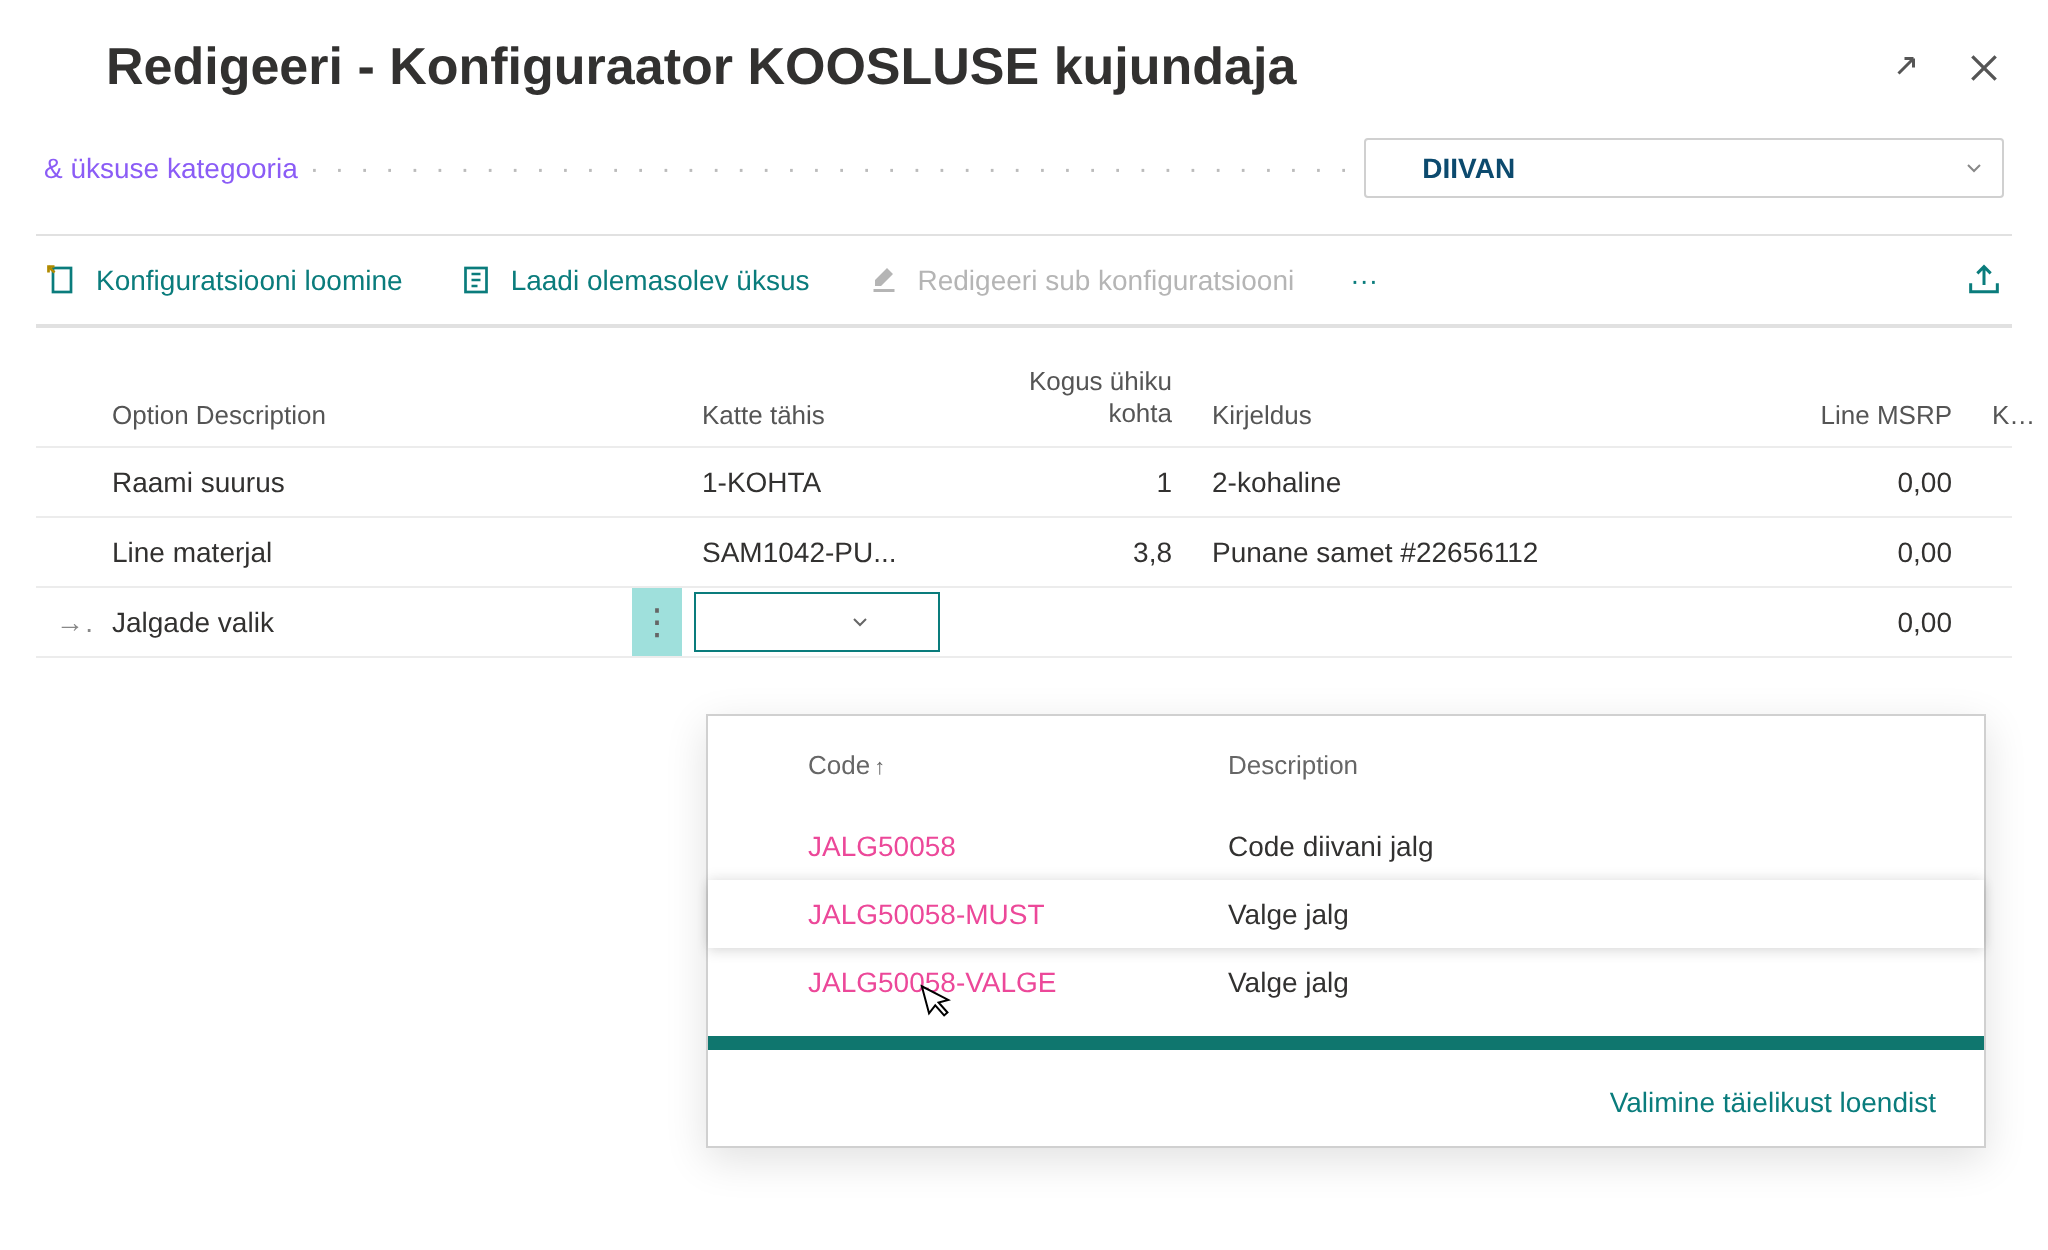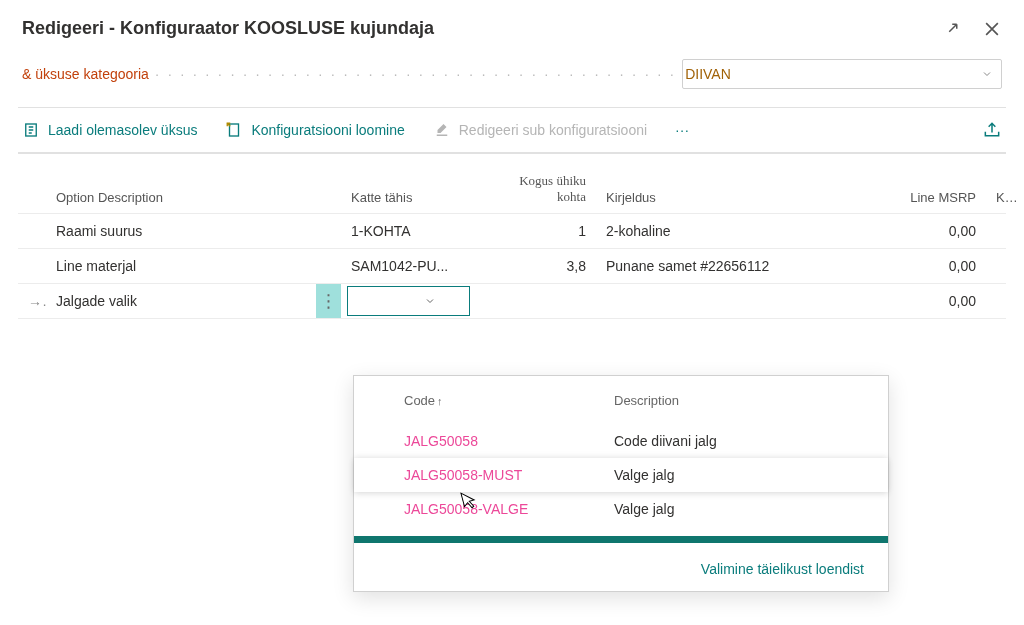--- a/index.html
+++ b/index.html
@@ -14,55 +14,56 @@
     overflow: hidden;
     position: relative;
   }
   .header {
     display: flex;
     align-items: center;
     justify-content: space-between;
     padding: 18px 22px 10px 22px;
   }
   .title {
-    font-size: 18px;
+    font-size: 26px;
     font-weight: 600;
     color: #323130;
+    margin-left: 31px;
   }
   .header-icons {
     display: flex;
     gap: 20px;
     color: #555;
   }
   .header-icons span { cursor: pointer; font-size: 20px; }
   .category-row {
     display: flex;
     align-items: center;
     padding: 10px 22px 18px 22px;
     gap: 0;
   }
   .cat-label {
-    color: #c2410c;
+    color: #8b5cf6;
     white-space: nowrap;
   }
   .dots-fill {
     flex: 0 0 auto;
     color: #bbb;
     letter-spacing: 2px;
     padding: 0 6px;
     overflow: hidden;
     white-space: nowrap;
   }
   .cat-select {
     flex: 1;
     border: 1px solid #d0d0d0;
     border-radius: 2px;
-    padding: 6px 28px 6px 2px;
-    color: #a16207;
-    font-weight: 400;
+    padding: 6px 28px 6px 28px;
+    color: #0c4a6e;
+    font-weight: 700;
     position: relative;
     background: #fff;
   }
   .cat-chevron {
     position: absolute;
     right: 8px; top: 50%;
     transform: translateY(-50%);
     color: #888;
   }
   .divider { border-top: 1px solid #e1e1e1; margin: 0 18px; }
@@ -103,21 +104,21 @@
     align-items: flex-end;
     padding-bottom: 8px;
   }
   .gh-cell, .gd-cell {
     padding: 0 10px;
     white-space: nowrap;
     overflow: hidden;
     text-overflow: ellipsis;
   }
   .gh-right, .gd-right { text-align: right; }
-  .gh-qty { line-height: 1.25; text-align: right; font-family: Liberation Serif, serif; }
+  .gh-qty { line-height: 1.25; text-align: right; }
   .row-arrow {
     text-align: center;
     color: #888;
   }
   .row-more {
     background: #9fe0dc;
     height: 100%;
     display: flex;
     align-items: center;
     justify-content: center;
@@ -142,22 +143,22 @@
     padding: 0 2px;
   }
   .dropdown-chevron {
     color: #666;
     font-size: 13px;
   }
 
   .popup {
     position: absolute;
     left: 353px;
-    top: 375px;
-    width: 536px;
+    top: 357px;
+    width: 640px;
     background: #fff;
     border: 1px solid #d0d0d0;
     box-shadow: 0 6px 20px rgba(0,0,0,0.12);
     z-index: 10;
   }
   .popup-header, .popup-row {
     display: grid;
     grid-template-columns: 210px 1fr;
     padding: 0 30px 0 50px;
     align-items: center;
@@ -230,35 +231,35 @@
     </span>
   </div>
 </div>
 
 <div class="divider"></div>
 
 <div class="toolbar">
   <div class="tool-btn">
     <span class="tool-icon">
       <svg width="18" height="18" viewBox="0 0 24 24" fill="none" stroke="#0a7c7c" stroke-width="1.8">
-          <rect x="5" y="4" width="14" height="16"></rect>
-          <path d="M9 8h6M9 12h6M9 16h4"></path>
-        </svg>
-    </span>
-    <span>Laadi olemasolev üksus</span>
+          <rect x="6" y="4" width="12" height="16"></rect>
+          <path d="M3 7v-4h4" stroke="#b08a00"></path>
+          <path d="M3 3l4 4" stroke="#b08a00"></path>
+        </svg>
+    </span>
+    <span>Konfiguratsiooni loomine</span>
   </div>
   <div class="tool-btn">
     <span class="tool-icon">
       <svg width="18" height="18" viewBox="0 0 24 24" fill="none" stroke="#0a7c7c" stroke-width="1.8">
-          <rect x="6" y="4" width="12" height="16"></rect>
-          <path d="M3 7v-4h4" stroke="#b08a00"></path>
-          <path d="M3 3l4 4" stroke="#b08a00"></path>
-        </svg>
-    </span>
-    <span>Konfiguratsiooni loomine</span>
+          <rect x="5" y="4" width="14" height="16"></rect>
+          <path d="M9 8h6M9 12h6M9 16h4"></path>
+        </svg>
+    </span>
+    <span>Laadi olemasolev üksus</span>
   </div>
   <div class="tool-btn disabled">
     <span class="tool-icon">
       <svg width="18" height="18" viewBox="0 0 24 24" fill="#b5b5b5">
           <path d="M5 20h14v-2H5zM14 4l-8 8v4h4l8-8-4-4z"></path>
         </svg>
     </span>
     <span>Redigeeri sub konfiguratsiooni</span>
   </div>
   <div class="tool-btn">

